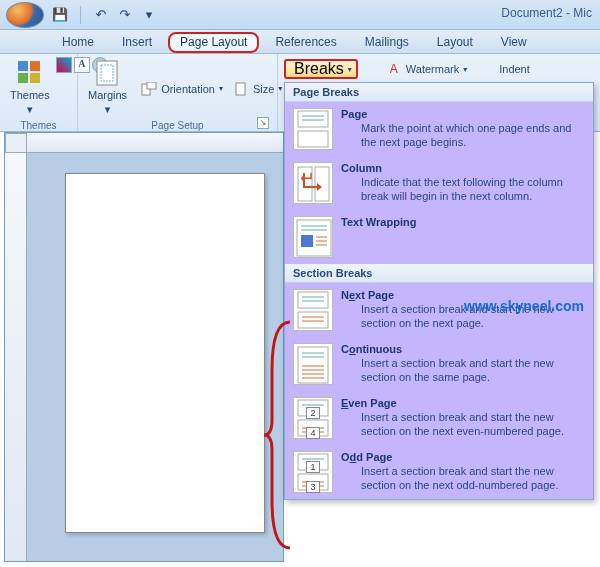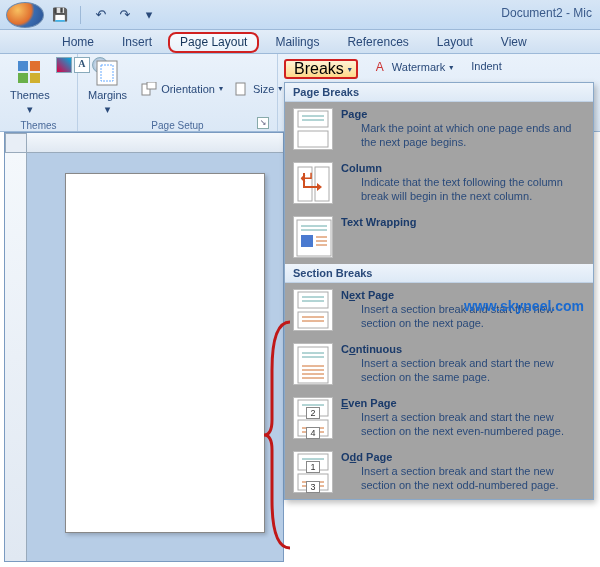--- a/index.html
+++ b/index.html
@@ -35,21 +35,21 @@
   .breaks-btn { border:2px solid #d02020; border-radius:3px; padding:0 4px; background:linear-gradient(#fff3d6,#ffd98a); display:flex; align-items:center; gap:4px; height:20px;}
 
   
   .docarea { position:absolute; left:4px; top:132px; width:280px; height:430px; background:#b7cde6; border:1px solid #7a9ac0;}
   .ruler-corner { position:absolute; left:0; top:0; width:22px; height:20px; background:#e8eef6; border:1px solid #9ab;}
   .ruler-h { position:absolute; left:22px; top:0; right:0; height:20px; background:linear-gradient(#f4f8fc,#e0e8f2); border-bottom:1px solid #9ab;}
   .ruler-v { position:absolute; left:0; top:20px; width:22px; bottom:0; background:linear-gradient(#f4f8fc,#e0e8f2); border-right:1px solid #9ab;}
   .page { position:absolute; left:60px; top:40px; width:200px; height:360px; background:#fff; border:1px solid #888; box-shadow:2px 2px 4px rgba(0,0,0,.2);}
 
   
-  .dropdown { position:absolute; left:284px; top:82px; width:310px; background:#a3a3a3; border:1px solid #8aa8c8; box-shadow:2px 3px 6px rgba(0,0,0,.25); font-size:11px; }
+  .dropdown { position:absolute; left:284px; top:82px; width:310px; background:#c4b5fd; border:1px solid #8aa8c8; box-shadow:2px 3px 6px rgba(0,0,0,.25); font-size:11px; }
   .dd-header { background:linear-gradient(#eef4fb,#dde9f6); padding:3px 8px; font-weight:bold; color:#2a4a7a; border-bottom:1px solid #c0d2e6;}
   .dd-item { display:flex; gap:8px; padding:6px 8px; cursor:pointer; }
   .dd-icon { width:40px; height:42px; flex-shrink:0; border:1px solid #bbb; background:#fff; position:relative;}
   .dd-text { flex:1; }
   .dd-title { font-weight:bold; color:#1a3a6a; margin-bottom:2px;}
   .dd-title u { text-decoration:underline;}
   .dd-desc { color:#2a4a7a; line-height:1.25;margin-left:20px;}
   .watermark-link { position:absolute; right:16px; top:298px; color:#1a6ad0; font-size:14px; font-weight:bold; z-index:5;}
 
   
@@ -71,22 +71,22 @@
     <div class="ic">↷</div>
     <div class="ic drop">▾</div>
   </div>
   <div class="title-text">Document2 - Mic</div>
 </div>
 
 <div class="tabs">
   <div class="tab">Home</div>
   <div class="tab">Insert</div>
   <div class="tab active highlight">Page Layout</div>
+  <div class="tab">References</div>
   <div class="tab">Mailings</div>
-  <div class="tab">References</div>
   <div class="tab">Layout</div>
   <div class="tab">View</div>
 </div>
 
 <div class="ribbon">
   <div class="group" style="width:78px">
     <div style="display:flex; gap:2px;">
       <div class="big-btn">
         <div class="ic-lg">
           <svg viewBox="0 0 28 28">
@@ -149,21 +149,21 @@
             <span class="drop">▾</span>
         </div>
       </div>
     </div>
     <div class="group-label"><span>Page Setup</span>
       <div class="dialog-launcher">↘</div>
     </div>
   </div>
 
   <div class="group" style="flex:1;border-right:none">
-    <div style="display:flex;gap:10px;align-items:flex-start;padding-top:2px">
+    <div style="display:flex;gap:24px;align-items:center;padding-top:2px">
       <div class="breaks-btn">
         <span class="ic-sm"><svg viewBox="0 0 16 14">
               <rect x="1" y="1" width="13" height="5" fill="#fff" stroke="#888"></rect>
               <rect x="1" y="8" width="13" height="5" fill="#fff" stroke="#888"></rect>
             </svg></span>
         <span>Breaks</span>
           <span class="drop">▾</span>
       </div>
       <div class="ctrl">
         <span class="ic-sm" style="color:#c33;font-size:12px">A</span>

